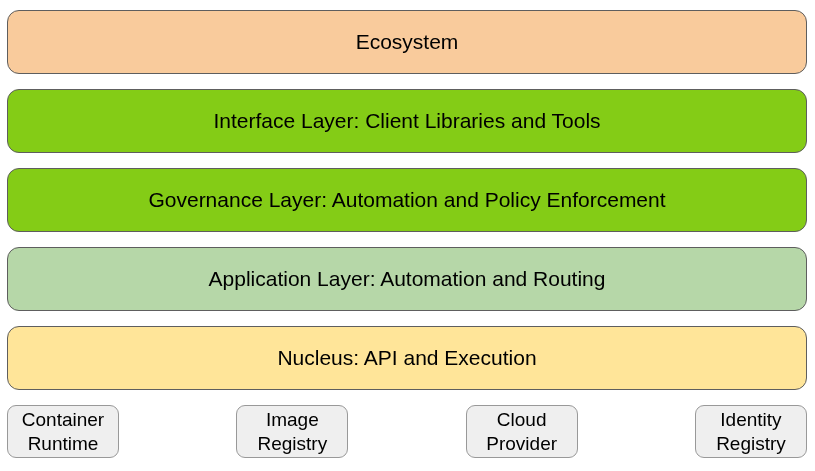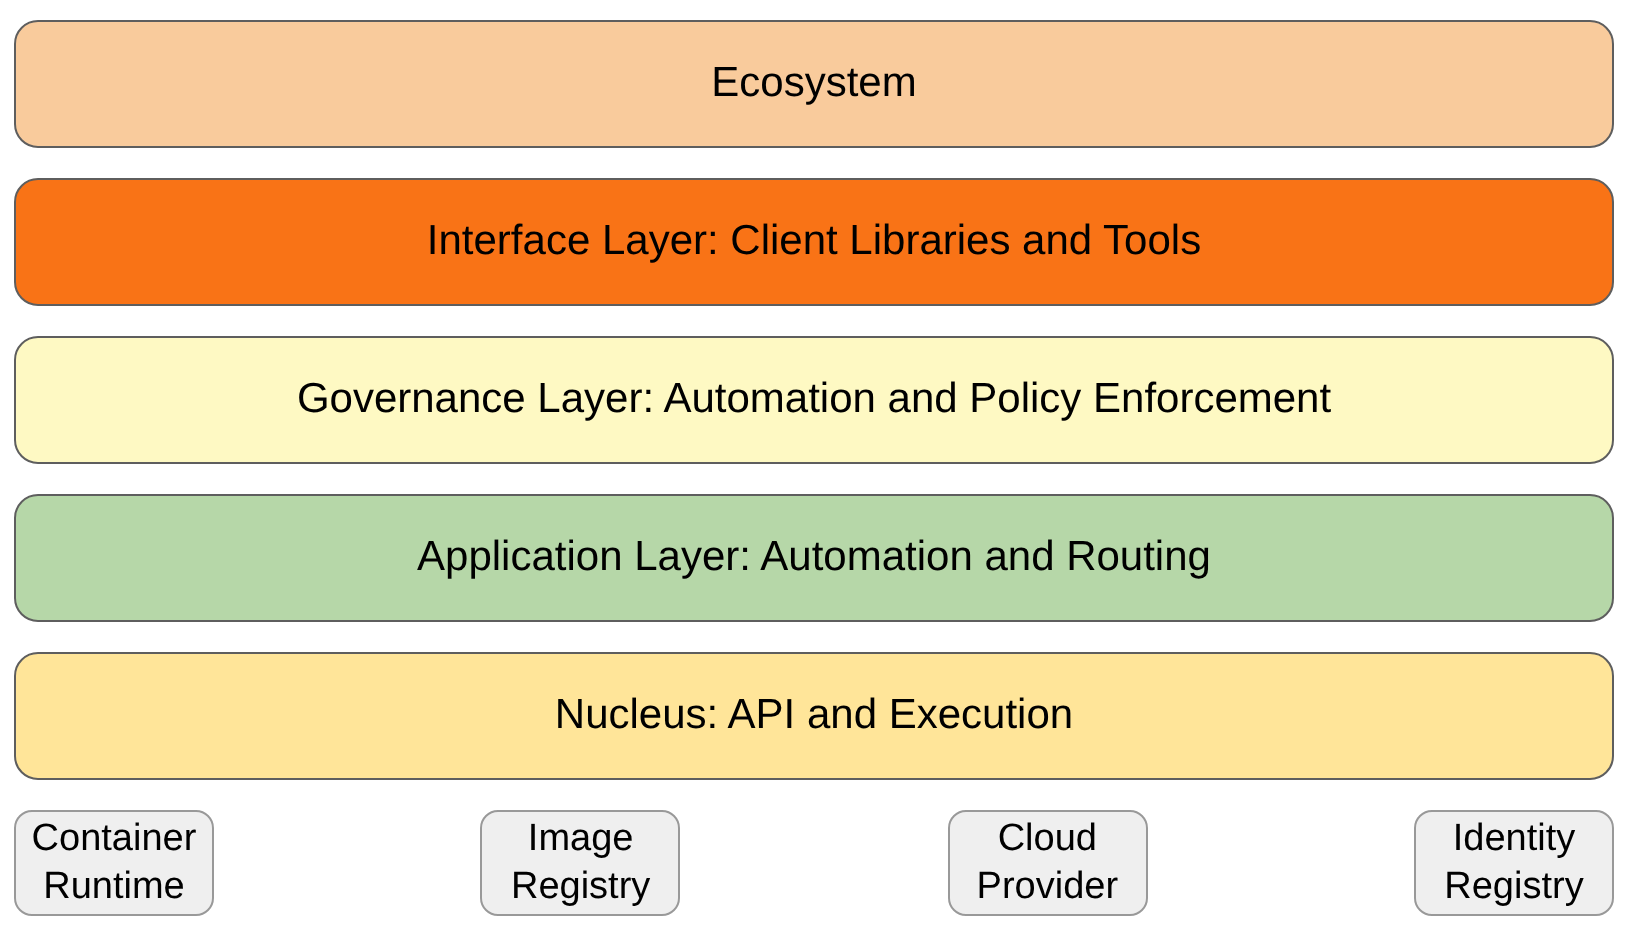--- a/index.html
+++ b/index.html
@@ -38,21 +38,21 @@
   .layer:last-of-type {
     margin-bottom: 27px;
   }
   .providers {
     width: 800px;
     display: flex;
     justify-content: space-between;
   }
   .provider {
     box-sizing: border-box;
-    width: 100px;
+    width: 112px;
     height: 53px;
     background: #efefef;
     border: 1.5px solid #999999;
     border-radius: 9px;
     display: flex;
     align-items: center;
     justify-content: center;
     font-size: 19px;
     line-height: 24px;
     color: #000000;
@@ -63,25 +63,25 @@
 </head>
 <body>
 
 <div class="canvas">
   <div class="stack">
 
     <div class="layer" style="background-color: rgb(249, 203, 156);">
       <span>Ecosystem</span>
     </div>
 
-    <div class="layer" style="background-color: #f97316;">
+    <div class="layer" style="background-color: #84cc16;">
       <span>Interface Layer: Client Libraries and Tools</span>
     </div>
 
-    <div class="layer" style="background-color: #fef9c3;">
+    <div class="layer" style="background-color: #84cc16;">
       <span>Governance Layer: Automation and Policy Enforcement</span>
     </div>
 
     <div class="layer" style="background-color: rgb(182, 215, 168);">
       <span>Application Layer: Automation and Routing</span>
     </div>
 
     <div class="layer" style="background-color: rgb(255, 229, 153);">
       <span>Nucleus: API and Execution</span>
     </div>

